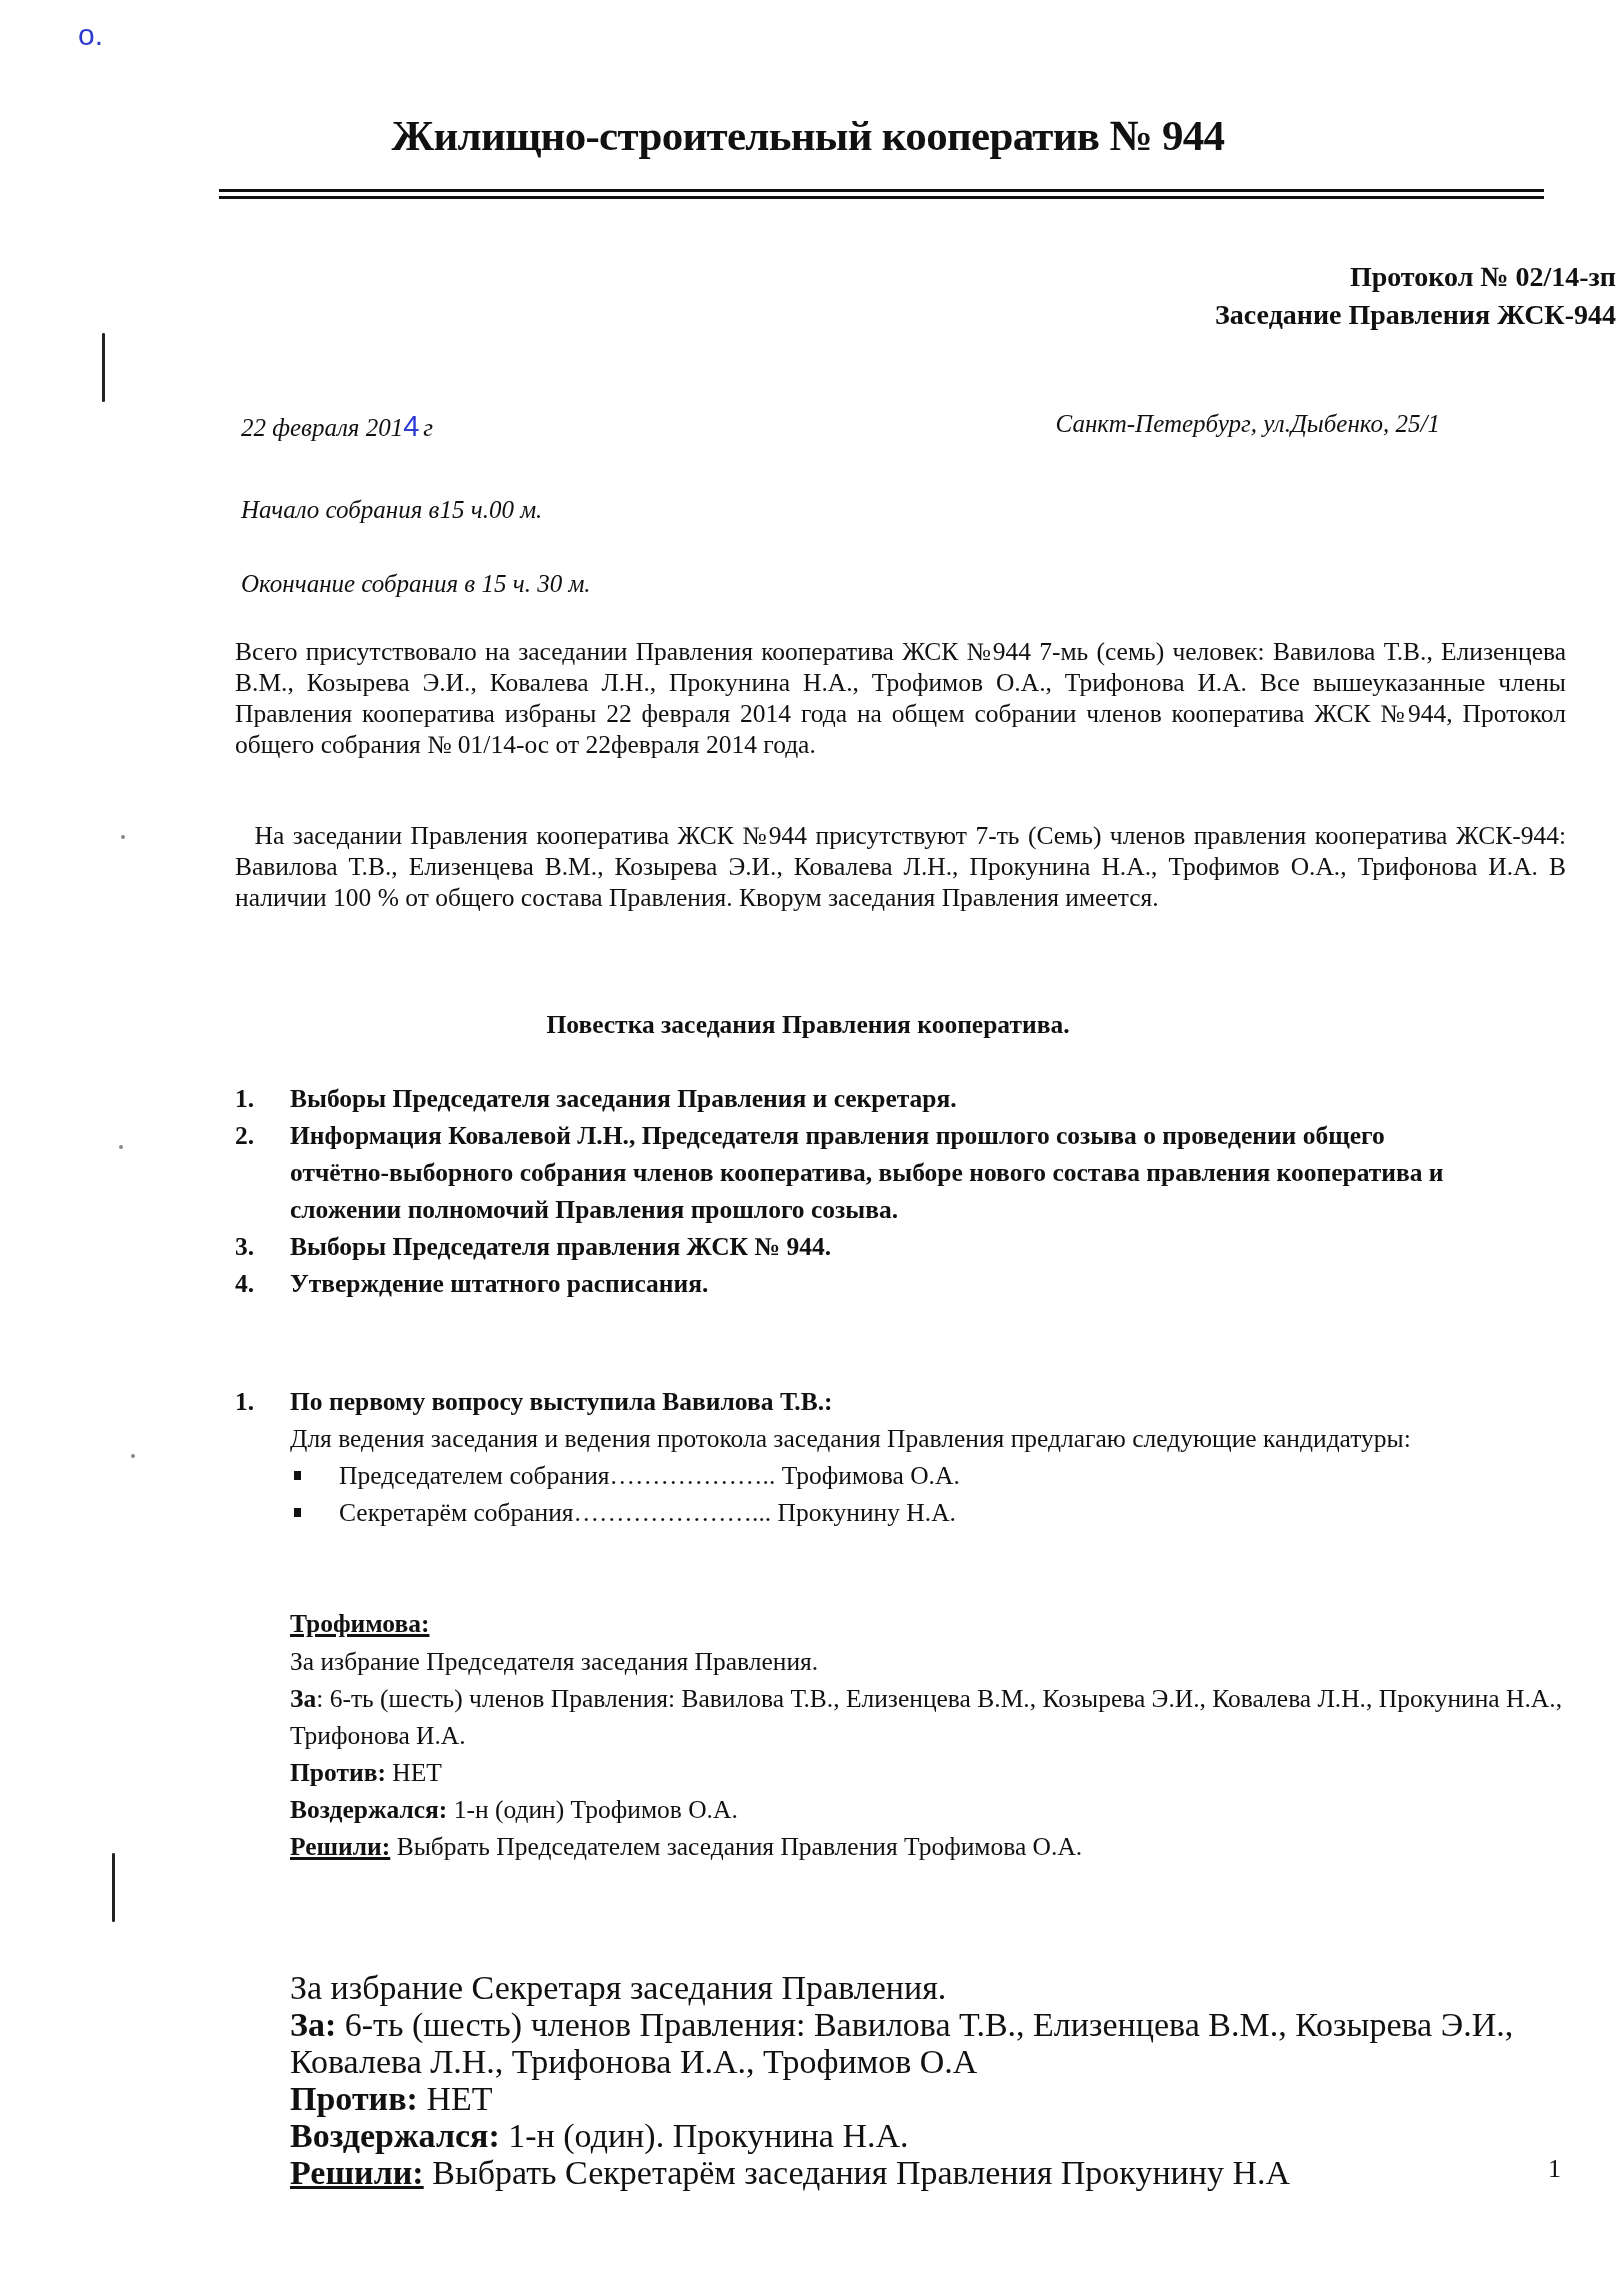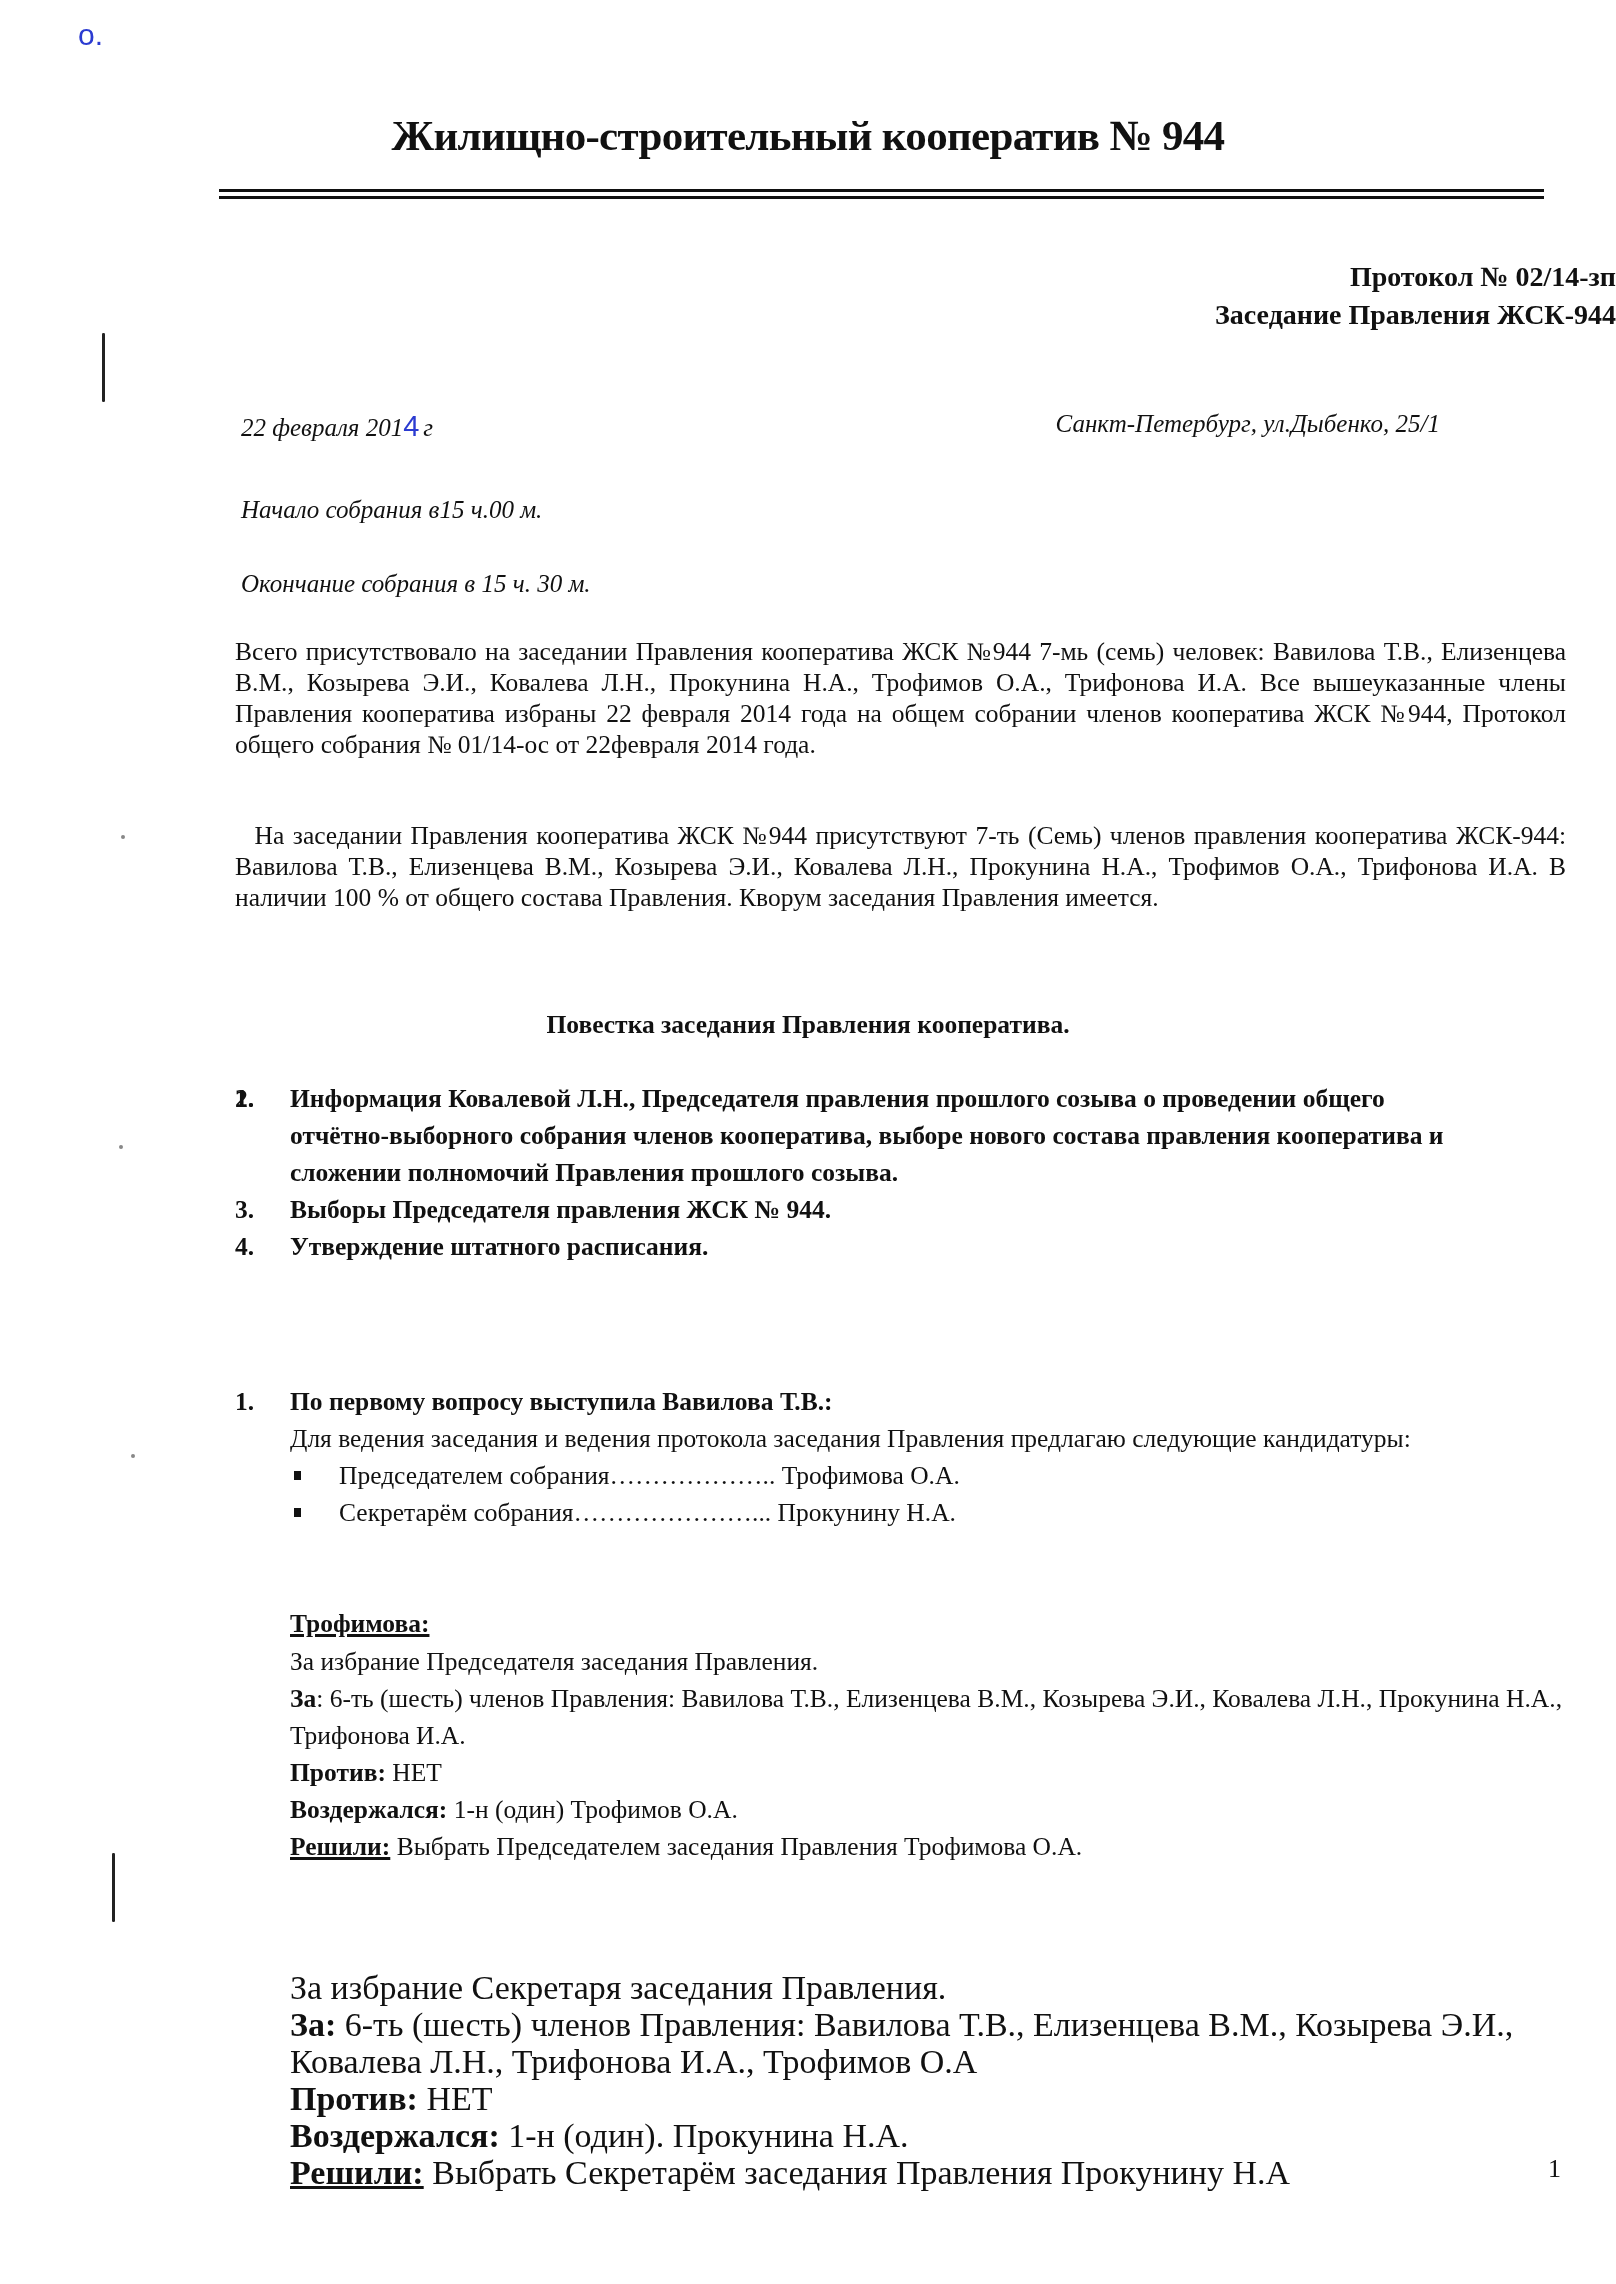--- a/index.html
+++ b/index.html
@@ -56,21 +56,21 @@
 <div class="abs italic" style="right:176px; top:410px;">Санкт-Петербург, ул.Дыбенко, 25/1</div>
 
 <div class="abs italic" style="left:241px; top:496px;">Начало собрания в15 ч.00 м.</div>
 <div class="abs italic" style="left:241px; top:529px;margin-top:41px;">Окончание собрания в 15 ч. 30 м.</div>
 
 <div class="abs body-text" style="left:235px; top:636px; width:1331px;">Всего присутствовало на заседании  Правления кооператива ЖСК №944  7-мь (семь) человек: Вавилова Т.В.,   Елизенцева В.М.,   Козырева Э.И.,    Ковалева Л.Н.,    Прокунина Н.А., Трофимов О.А.,   Трифонова И.А.   Все вышеуказанные члены Правления кооператива избраны 22 февраля 2014 года    на  общем собрании членов кооператива ЖСК №944, Протокол общего собрания № 01/14-ос от 22февраля 2014 года.</div>
 <div class="abs body-text" style="left:235px; top:820px; width:1331px; text-indent:19.6px;">На заседании Правления кооператива ЖСК №944 присутствуют 7-ть (Семь) членов правления кооператива ЖСК-944: Вавилова Т.В., Елизенцева В.М., Козырева Э.И., Ковалева Л.Н., Прокунина Н.А., Трофимов О.А., Трифонова И.А.  В наличии 100 % от общего состава Правления.  Кворум заседания Правления имеется.</div>
 
 <div class="abs agenda-title">Повестка заседания Правления кооператива.</div>
 <ol class="agenda">
-  <li><span class="num">1.</span></li>
+  <li><span class="num">1.</span><span>Выборы Председателя заседания Правления и секретаря.</span></li>
   <li><span class="num">2.</span><span>Информация Ковалевой Л.Н., Председателя правления прошлого созыва о проведении общего отчётно-выборного собрания членов кооператива, выборе нового состава  правления кооператива и сложении полномочий Правления прошлого созыва.</span></li>
   <li><span class="num">3.</span><span>Выборы Председателя правления ЖСК № 944.</span></li>
   <li><span class="num">4.</span><span>Утверждение штатного расписания.</span></li>
 </ol>
 
 <div class="abs" style="left:235px; top:1383px; width:1344px; font-size:25.5px; line-height:37px;">
   <div class="bold" style="position:relative; padding-left:55px;">
     <span style="position:absolute; left:0;">1.</span><span>По первому вопросу выступила Вавилова Т.В.:</span>
   </div>
   <div style="padding-left:55px;">Для ведения заседания и ведения протокола заседания Правления предлагаю следующие кандидатуры:</div>

